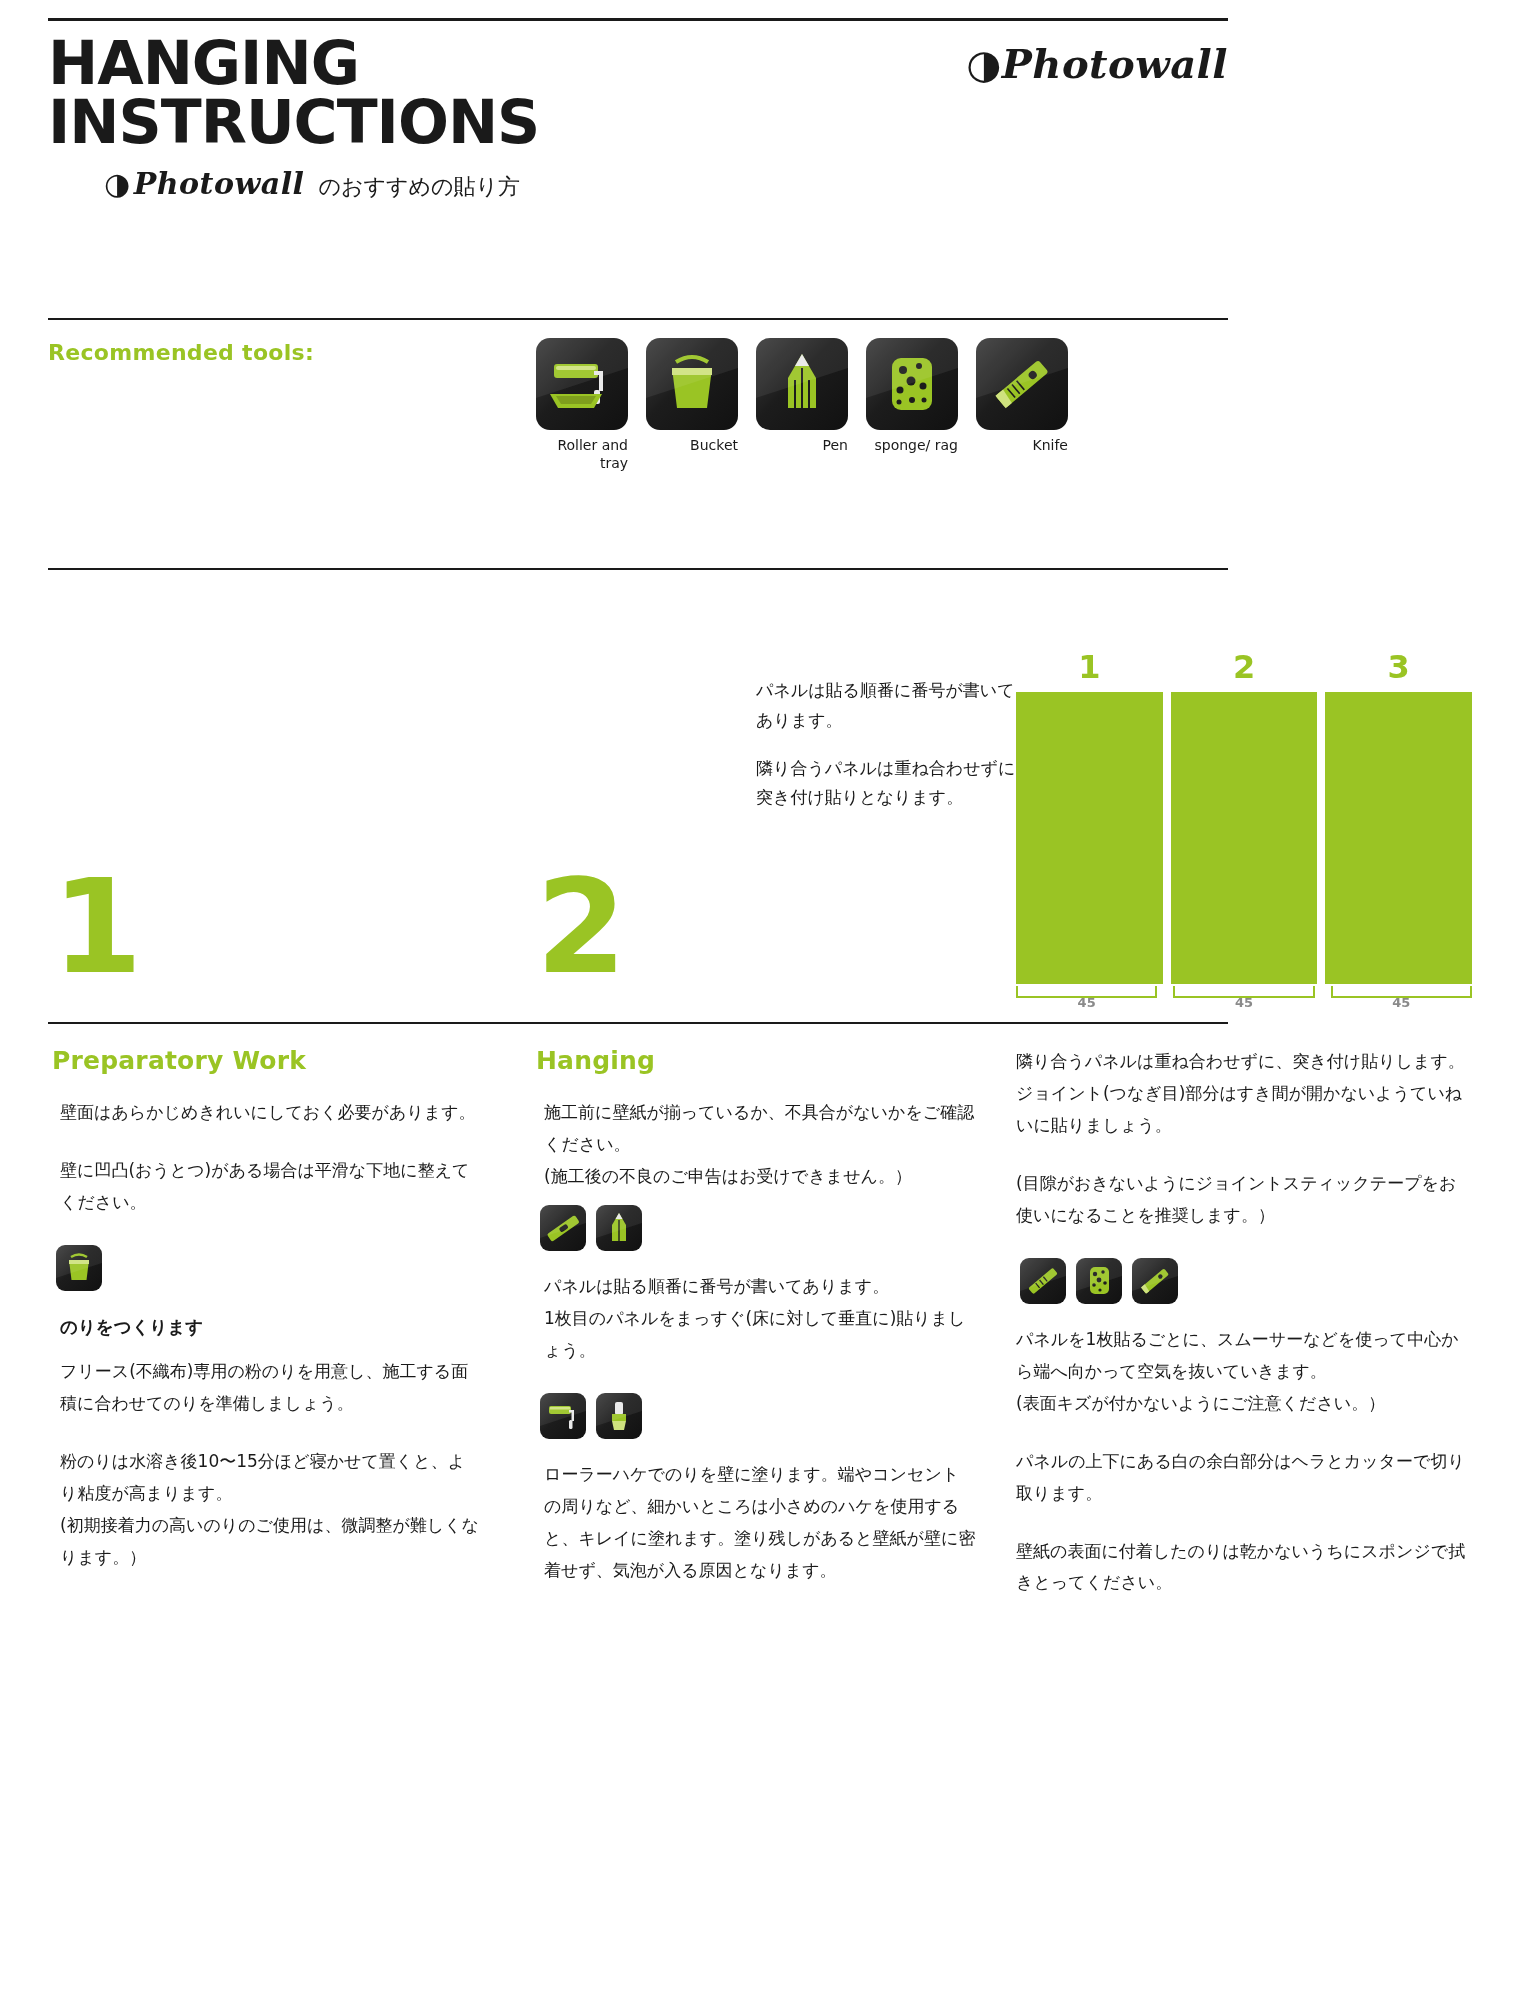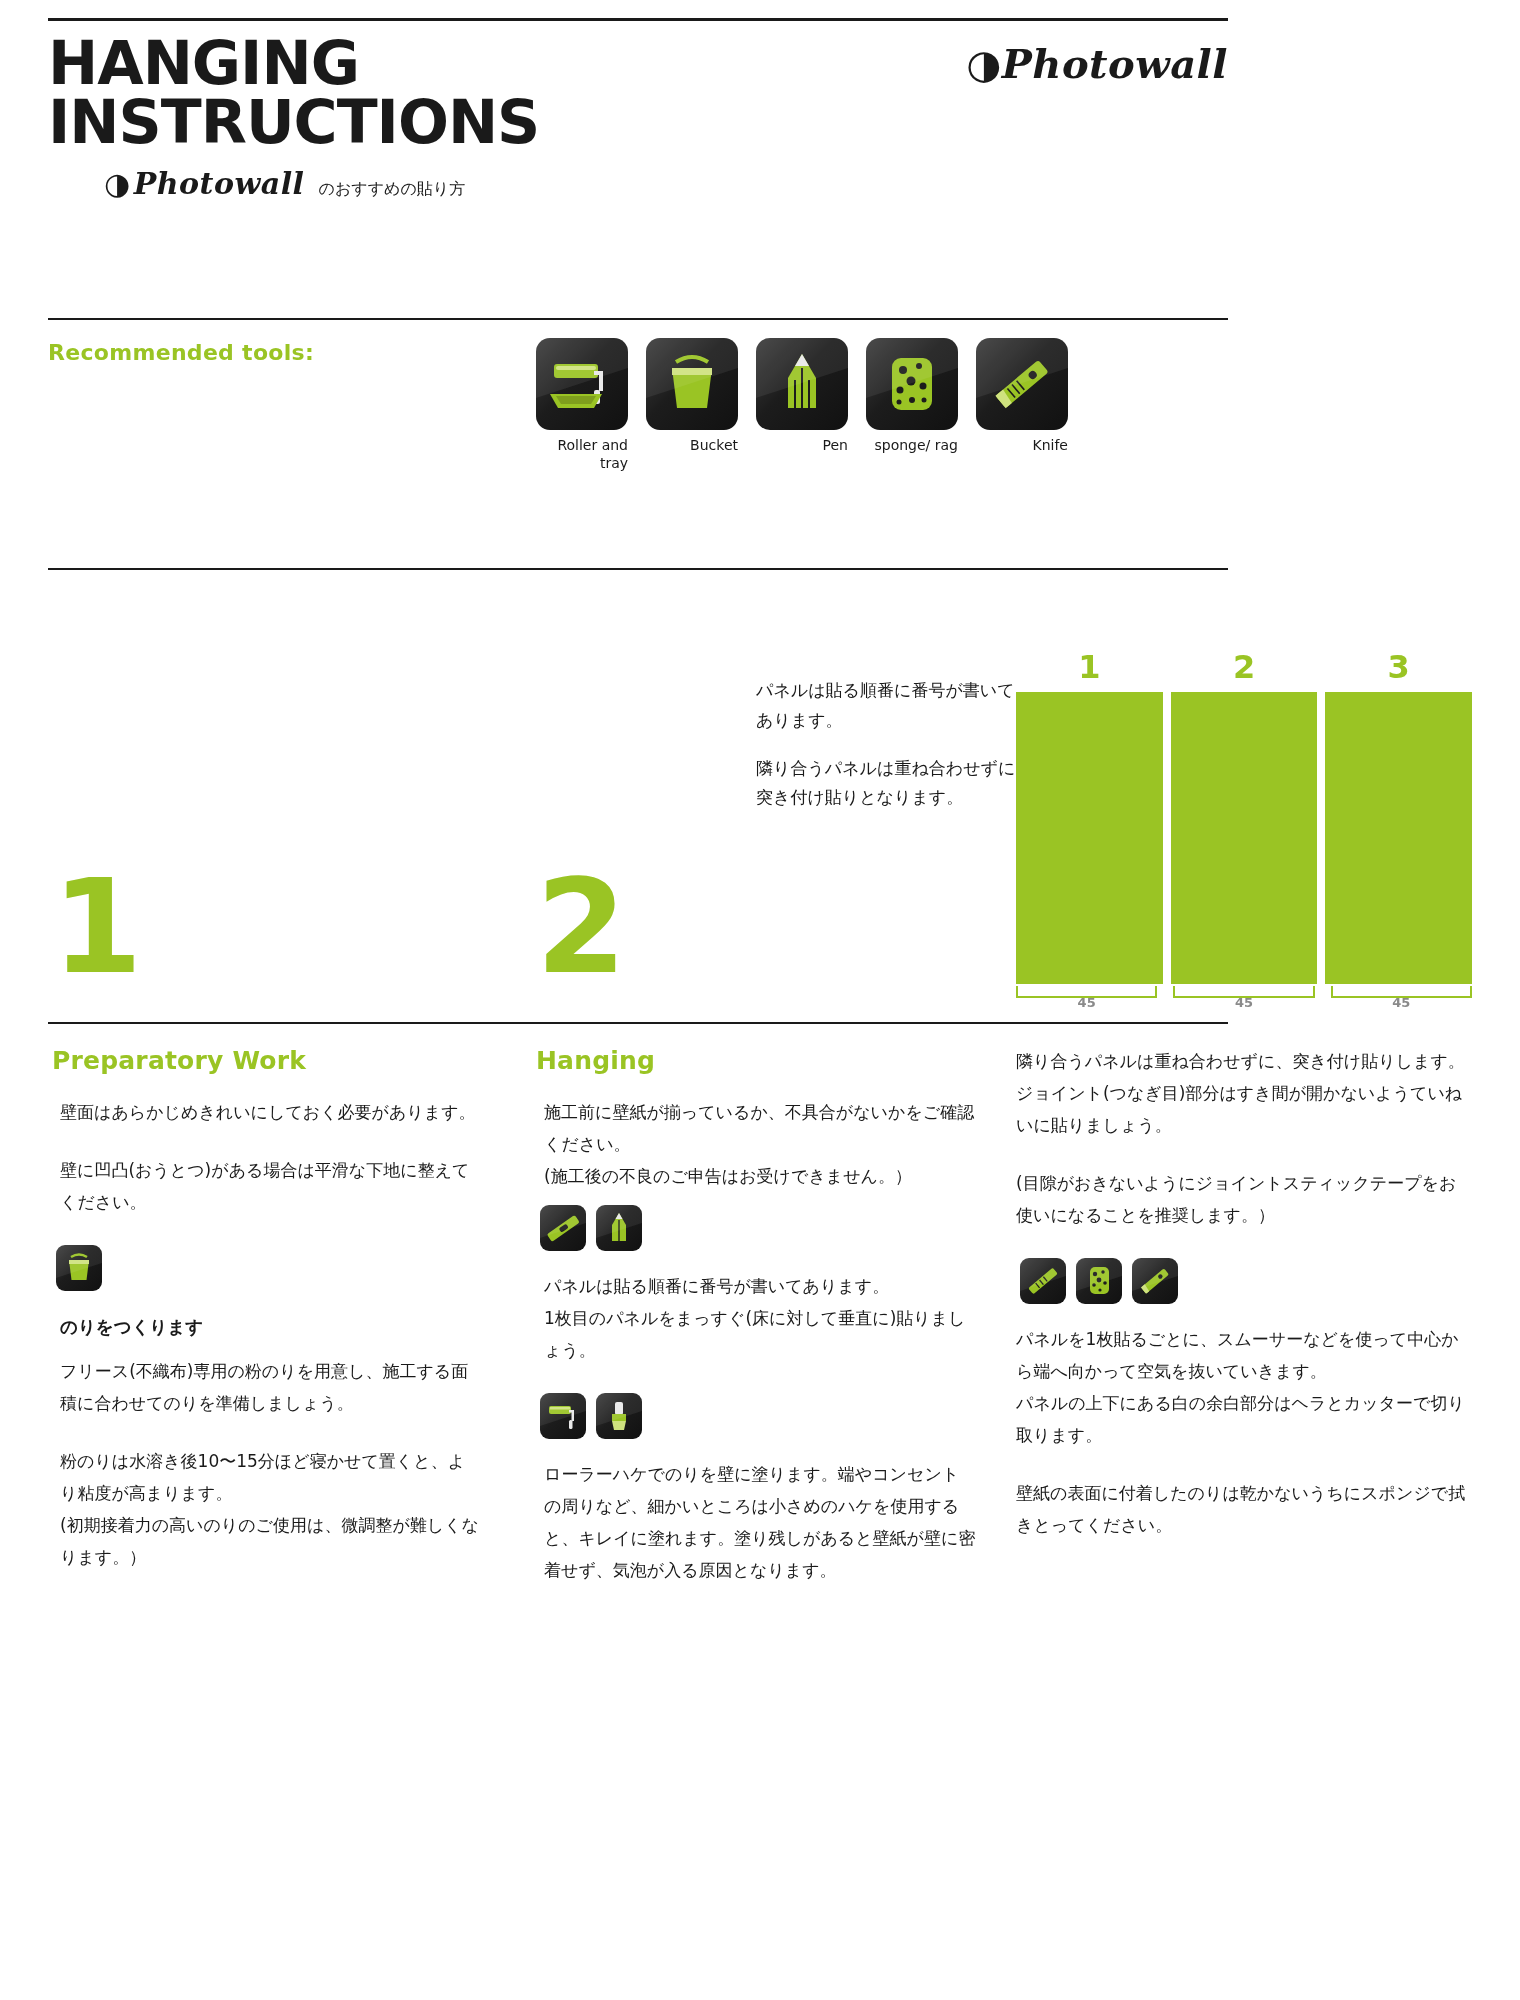--- a/index.html
+++ b/index.html
@@ -62,21 +62,21 @@
     letter-spacing: 0.5px;
     white-space: nowrap;
   }
   .brand-script .mark {
     font-style: normal;
     font-weight: normal;
     font-size: 30px;
     margin-right: 3px;
   }
   .subtitle-jp {
-    font-size: 16px;
+    font-size: 22px;
     margin-left: 14px;
     color: #1a1a1a;
     text-align: center;
   }
   .logo-top {
     position: absolute;
     right: 48px;
     top: 40px;
     font-family: "DejaVu Serif", "Liberation Serif", serif;
     font-style: italic;
@@ -522,17 +522,18 @@
           <g transform="rotate(-40 23 23)">
             <rect x="8" y="19" width="30" height="8" rx="2" fill="#9ac424"></rect>
             <circle cx="30" cy="23" r="2.2" fill="#1c1c1c"></circle>
             <path d="M8 19 l5 0 l-1 8 l-4 0z" fill="#cfe27f"></path>
           </g>
         </svg>
       </div>
     </div>
 
     <p>パネルを1枚貼るごとに、スムーサーなどを使って中心から端へ向かって空気を抜いていきます。</p>
+    <p class="para">(表面キズが付かないようにご注意ください。）</p>
     <p class="para">パネルの上下にある白の余白部分はヘラとカッターで切り取ります。</p>
     <p>壁紙の表面に付着したのりは乾かないうちにスポンジで拭きとってください。</p>
   </div>
 
 </div>
 
 </body></html>

